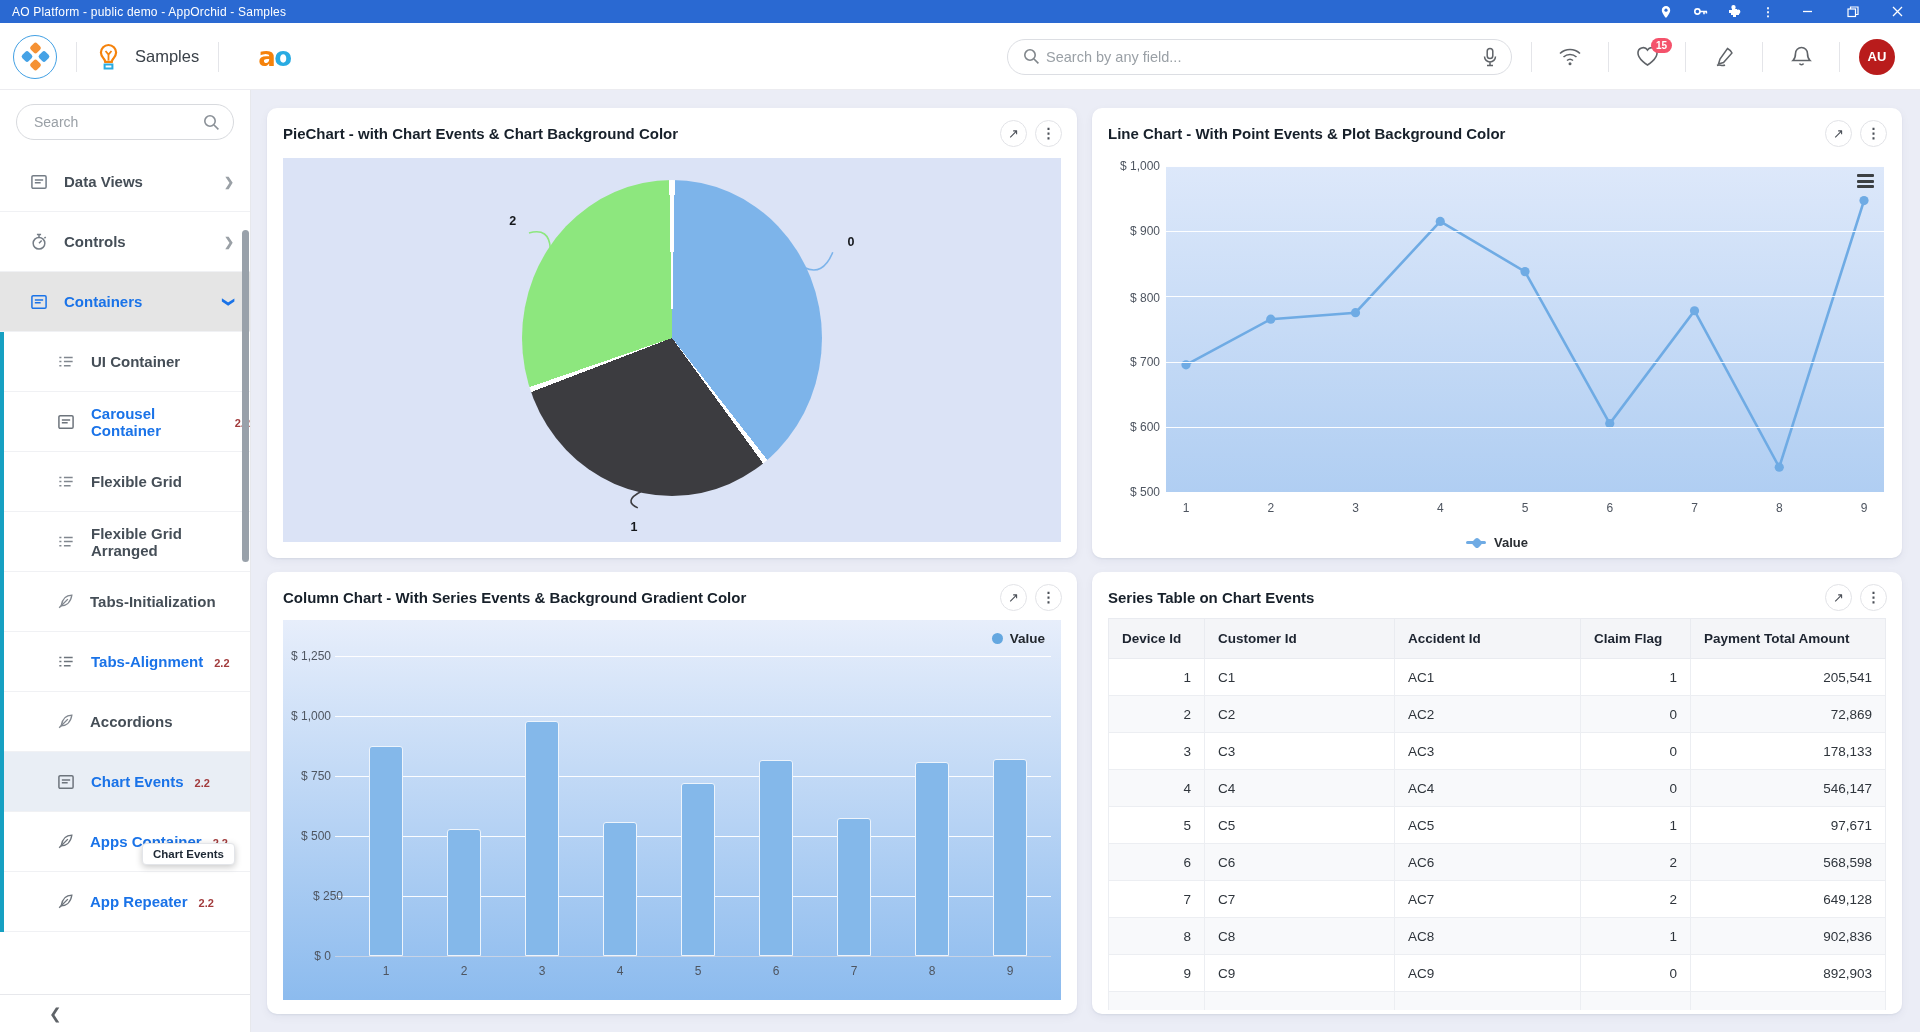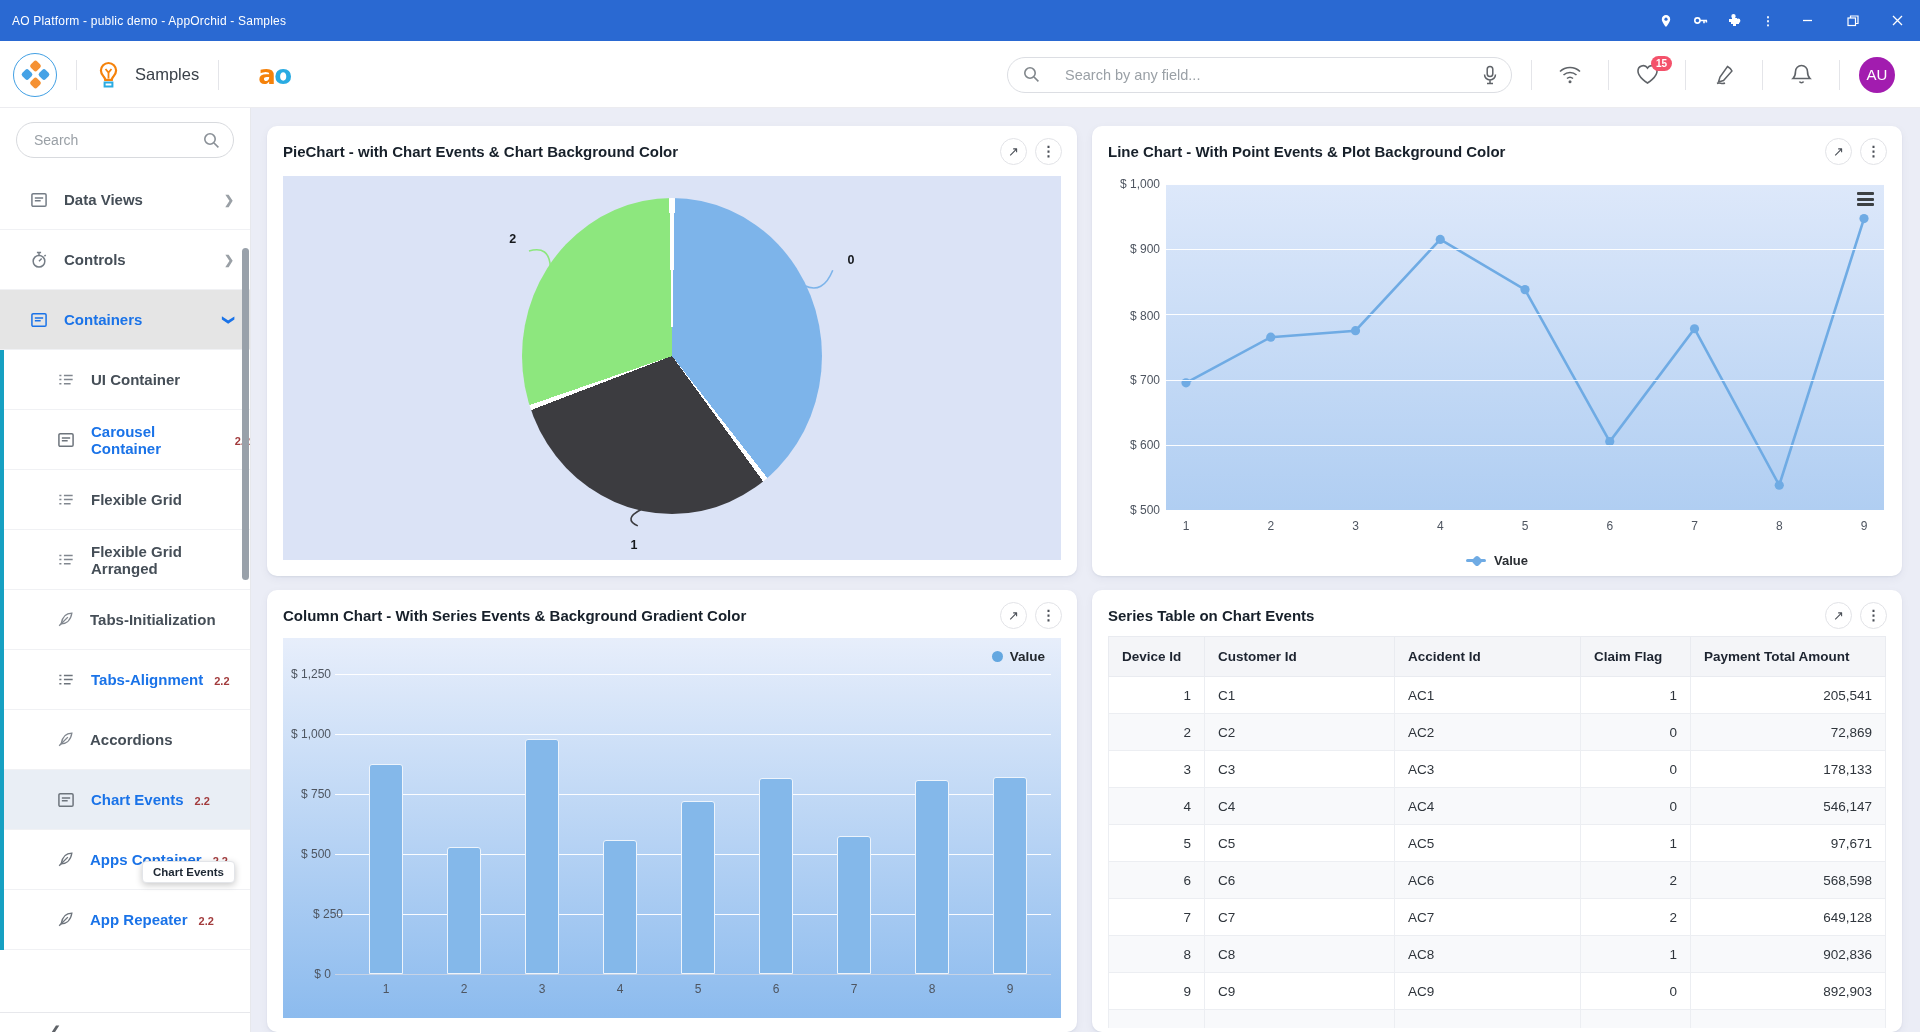--- a/index.html
+++ b/index.html
@@ -1,43 +1,43 @@
 <!DOCTYPE html>
 <html><head>
 <meta charset="utf-8">
 <style>
   * { margin:0; padding:0; box-sizing:border-box; }
   html,body { width:1920px; height:1032px; overflow:hidden; font-family:"Liberation Sans", sans-serif; background:#ebedf6; }
 
   
-  .titlebar { height:41px; background:#2a69d2; display:flex; align-items:center; color:#fff; padding-left:12px; }
+  .titlebar { height:23px; background:#2a69d2; display:flex; align-items:center; color:#fff; padding-left:12px; }
   .tb-title { font-size:12px; letter-spacing:.2px; }
   .tb-spacer { flex:1; }
   .tb-ico { width:34px; height:23px; display:flex; align-items:center; justify-content:center; }
   .tb-win { width:45px; height:23px; display:flex; align-items:center; justify-content:center; font-size:12px; }
   .tb-ico svg { stroke:#fff; fill:none; stroke-width:1.6; }
 
   
   .appbar { height:67px; background:#fff; display:flex; align-items:center; padding:1px 25px 0 13px; border-bottom:1px solid #ececf0; position:relative; z-index:3; }
   .logo-btn { width:44px; height:44px; border:1.5px solid #42a0e4; border-radius:50%; display:grid; place-items:center; background:#fff; }
   .pinwheel { width:21px; height:21px; transform:rotate(45deg); display:grid; grid-template-columns:1fr 1fr; gap:2.5px; }
   .pinwheel i { border-radius:2.5px; }
   .pw1 { background:#f59133; } .pw2 { background:#45a2e6; } .pw3 { background:#45a2e6; } .pw4 { background:#f59133; }
   .vdiv { width:1px; height:30px; background:#e4e5e9; margin:0 19px; }
   .bulb { margin-right:14px; display:flex; }
   .app-name { font-size:16.5px; color:#3a4149; font-weight:500; }
   .ao-logo { font-weight:800; font-size:26px; letter-spacing:-1.5px; font-family:"DejaVu Sans", sans-serif;margin-left:20px; }
   .ao-a { color:#f5820b; } .ao-o { color:#29abe2; }
   .search-pill { margin-left:auto; width:505px; height:36px; border:1px solid #dcdee3; border-radius:18px; display:flex; align-items:center; padding:0 12px 0 15px; background:#fff; }
-  .search-pill input { flex:1; border:0; outline:0; font-size:14.5px; color:#444; margin-left:25px; font-family:inherit; }
+  .search-pill input { flex:1; border:0; outline:0; font-size:14.5px; color:#444; margin-left:6px; font-family:inherit; }
   .search-pill input::placeholder { color:#9aa0a6; }
   .hico { width:38px; display:flex; align-items:center; justify-content:center; position:relative; cursor:pointer; }
   .hico svg { stroke:#5f6368; fill:none; stroke-width:1.5; }
   .heart-badge { position:absolute; top:-8px; right:-6px; background:#f4526b; color:#fff; font-size:10px; font-weight:700; border-radius:9px; padding:2px 5px; line-height:1.1; }
-  .avatar { width:36px; height:36px; border-radius:50%; background:#a21caf; color:#fff; font-weight:400; font-size:15px; display:grid; place-items:center; }
+  .avatar { width:36px; height:36px; border-radius:50%; background:#b91c1c; color:#fff; font-weight:700; font-size:13px; display:grid; place-items:center; }
 
   
   .workspace { display:flex; height:942px; }
   .sidebar { width:251px; background:#fff; border-right:1px solid #e7e8ec; position:relative; flex-shrink:0; }
   .sb-search { margin:14px 16px 12px; height:36px; border:1px solid #d8dade; border-radius:18px; display:flex; align-items:center; padding:0 13px 0 17px; }
   .sb-search input { flex:1; border:0; outline:0; font-size:14px; color:#555; font-family:inherit; min-width:0; }
   .sb-search input::placeholder { color:#9aa0a6; }
   .sb-row { height:60px; display:flex; align-items:center; gap:15px; padding:0 16px 0 29px; border-bottom:1px solid #f0f1f4; font-size:15px; color:#454e57; font-weight:600; cursor:pointer; }
   .sb-row .icn { display:flex; color:#757d86; }
   .sb-row .chev { margin-left:auto; color:#9aa0a6; font-size:12px; }

